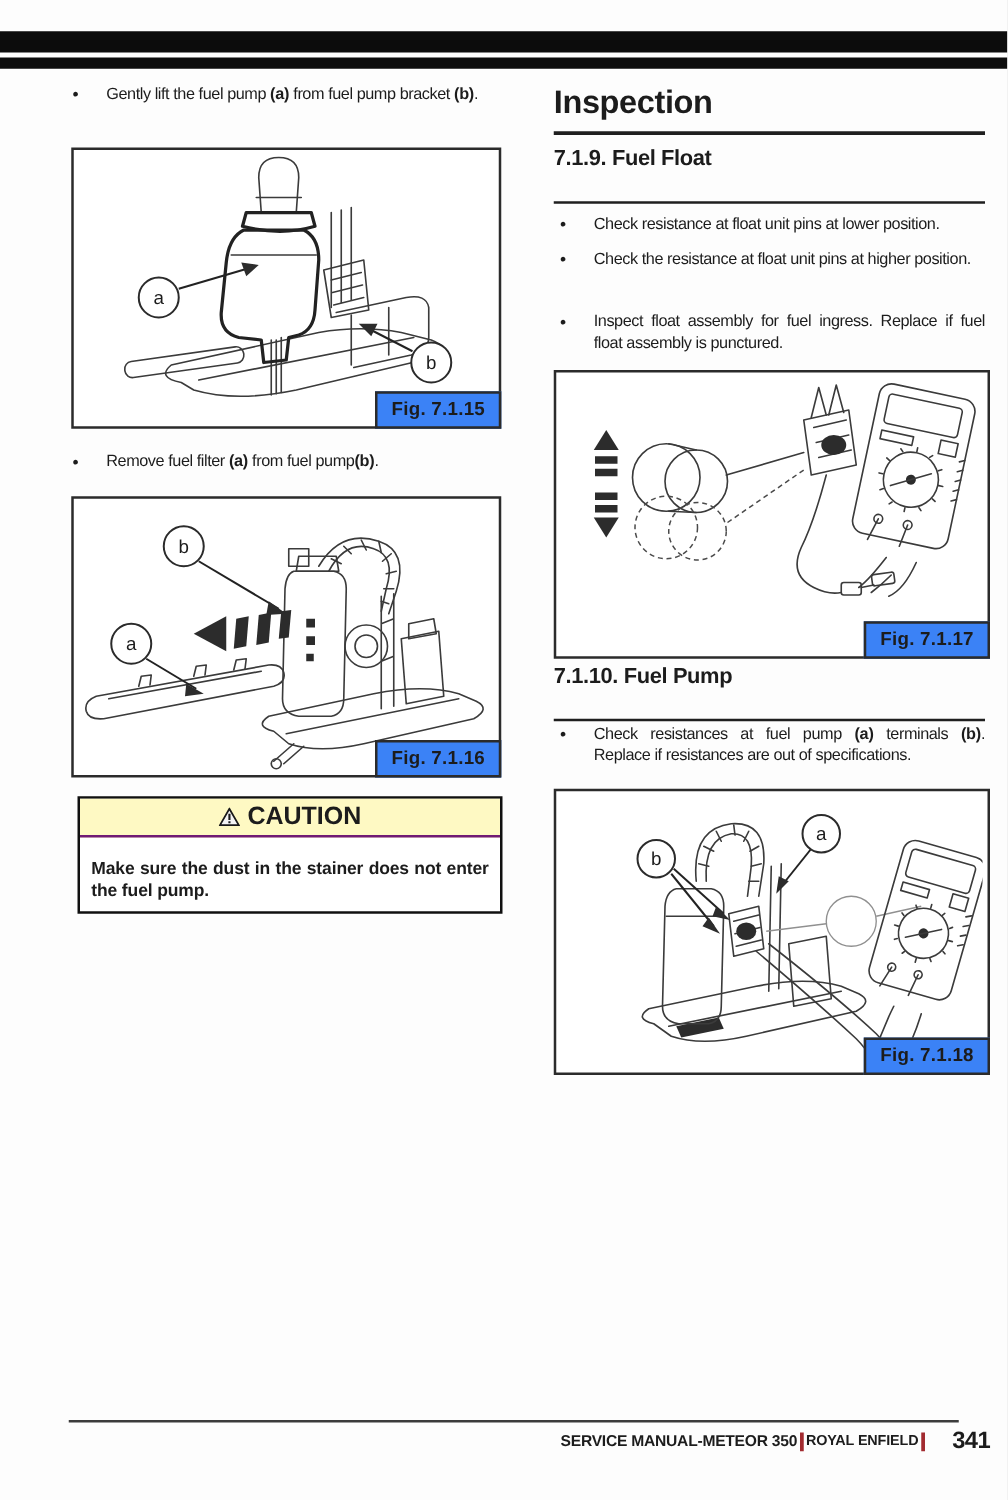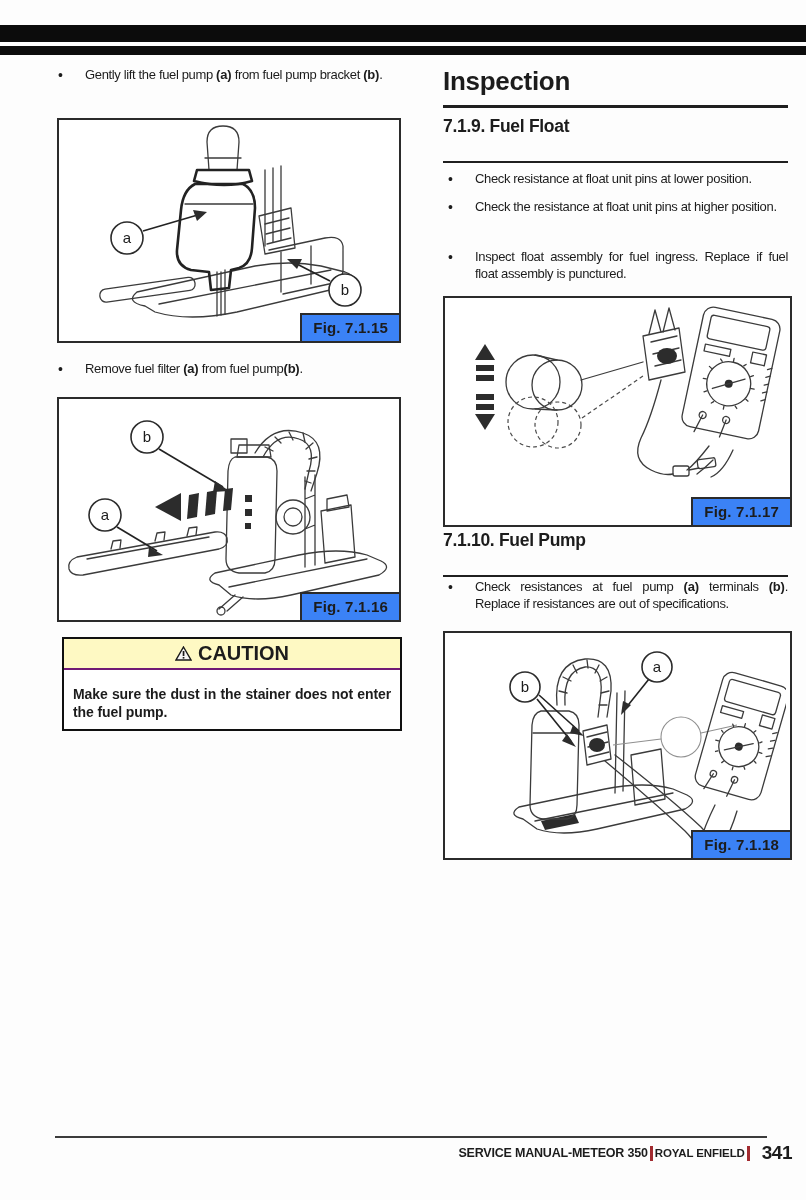--- a/index.html
+++ b/index.html
@@ -35,21 +35,21 @@
               justify-content:center;gap:6px;font-weight:bold;font-size:20px;padding:3px 0;}
   .caution-bd{font-weight:bold;font-size:14px;line-height:1.3;padding:15px 9px 8px;text-align:justify;
               letter-spacing:-0.1px;}
 
   
   .footline{position:absolute;left:55px;top:1136px;width:712px;height:2px;background:#3c3c3c;}
   .footer{position:absolute;right:14px;top:1142px;display:flex;align-items:center;gap:2px;}
   .ft-man{font-size:12.5px;font-weight:bold;letter-spacing:-0.2px;}
   .sep{width:3px;height:15px;background:#a22b30;}
   .ft-brand{font-size:11.5px;font-weight:bold;letter-spacing:-0.1px;}
-  .ft-page{font-size:19px;font-weight:600;margin-left:10px;letter-spacing:-0.5px;}
+  .ft-page{font-size:19px;font-weight:600;margin-left:20px;letter-spacing:-0.5px;}
 
   
   .ln{fill:none;stroke:#3b3b3b;stroke-width:1.3;stroke-linecap:round;stroke-linejoin:round;}
   .ln-b{fill:none;stroke:#222;stroke-width:2.6;stroke-linecap:round;stroke-linejoin:round;}
   .ln-d{fill:none;stroke:#4a4a4a;stroke-width:1.2;stroke-dasharray:4 3;}
   .ln-f{fill:none;stroke:#909090;stroke-width:1.1;}
   .fillk{fill:#2c2c2c;stroke:none;}
   .lblc{fill:#fff;stroke:#2b2b2b;stroke-width:1.6;}
   .lblt{font-size:15px;fill:#1c1c1c;font-family:"Liberation Sans",sans-serif;}
   .arrow{stroke:#222;stroke-width:1.6;}

